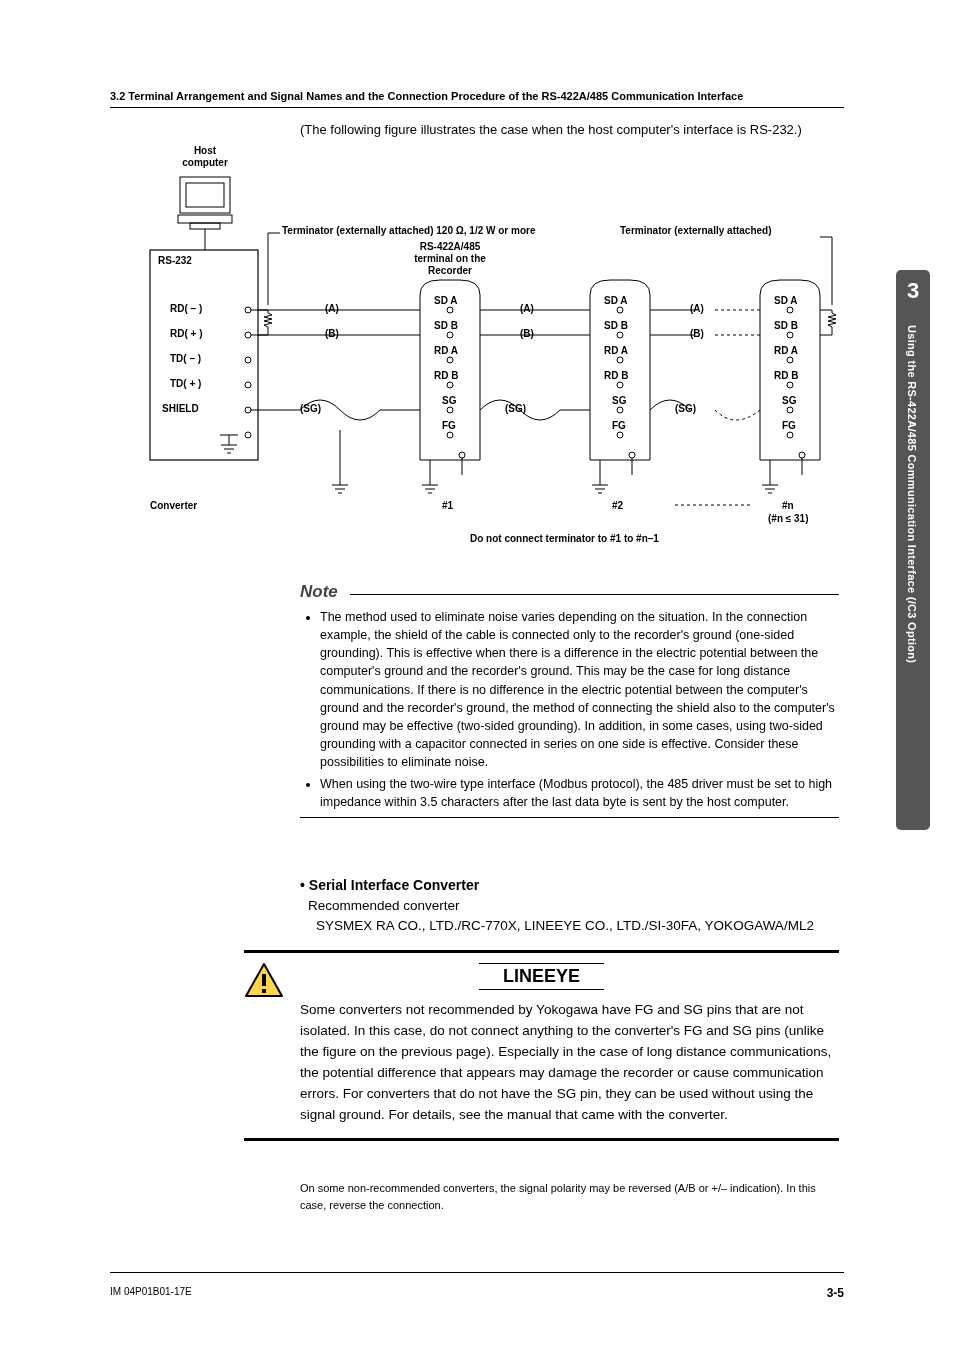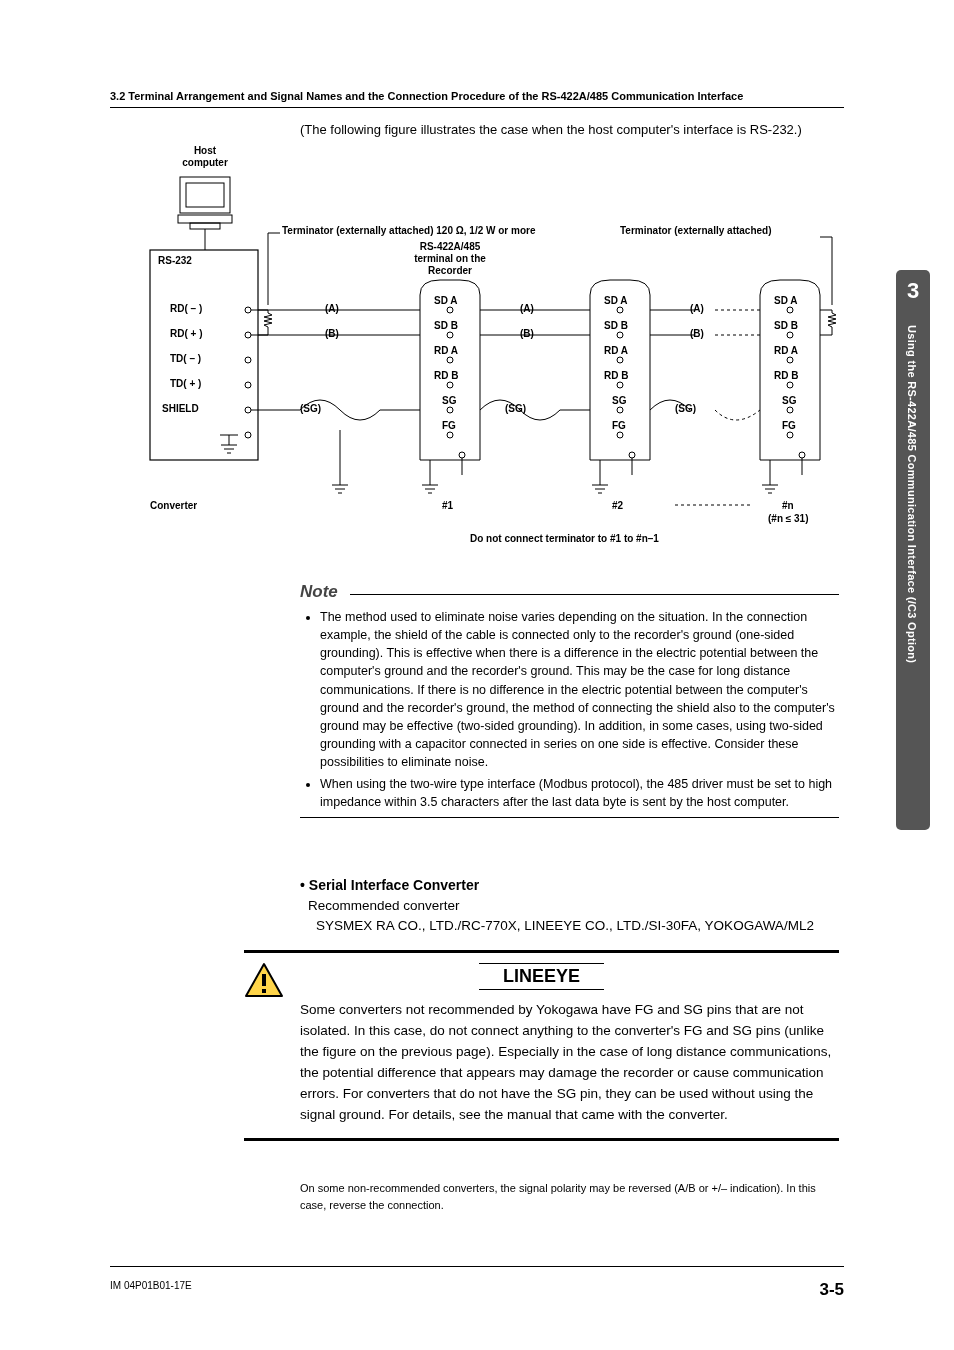--- a/index.html
+++ b/index.html
@@ -169,21 +169,21 @@
     position: absolute;
     bottom: 50px;
     left: 110px;
     right: 110px;
     border-top: 1px solid #000;
     padding-top: 13px;
     font-size: 10px;
   }
   .footer-right {
     float: right;
-    font-size: 17px;
+    font-size: 12px;
     font-weight: bold;
   }
   
   .d-text { position: absolute; font-size: 10px; font-weight: bold; }
 </style>
 </head>
 <body>
 
 <div class="page">
 

